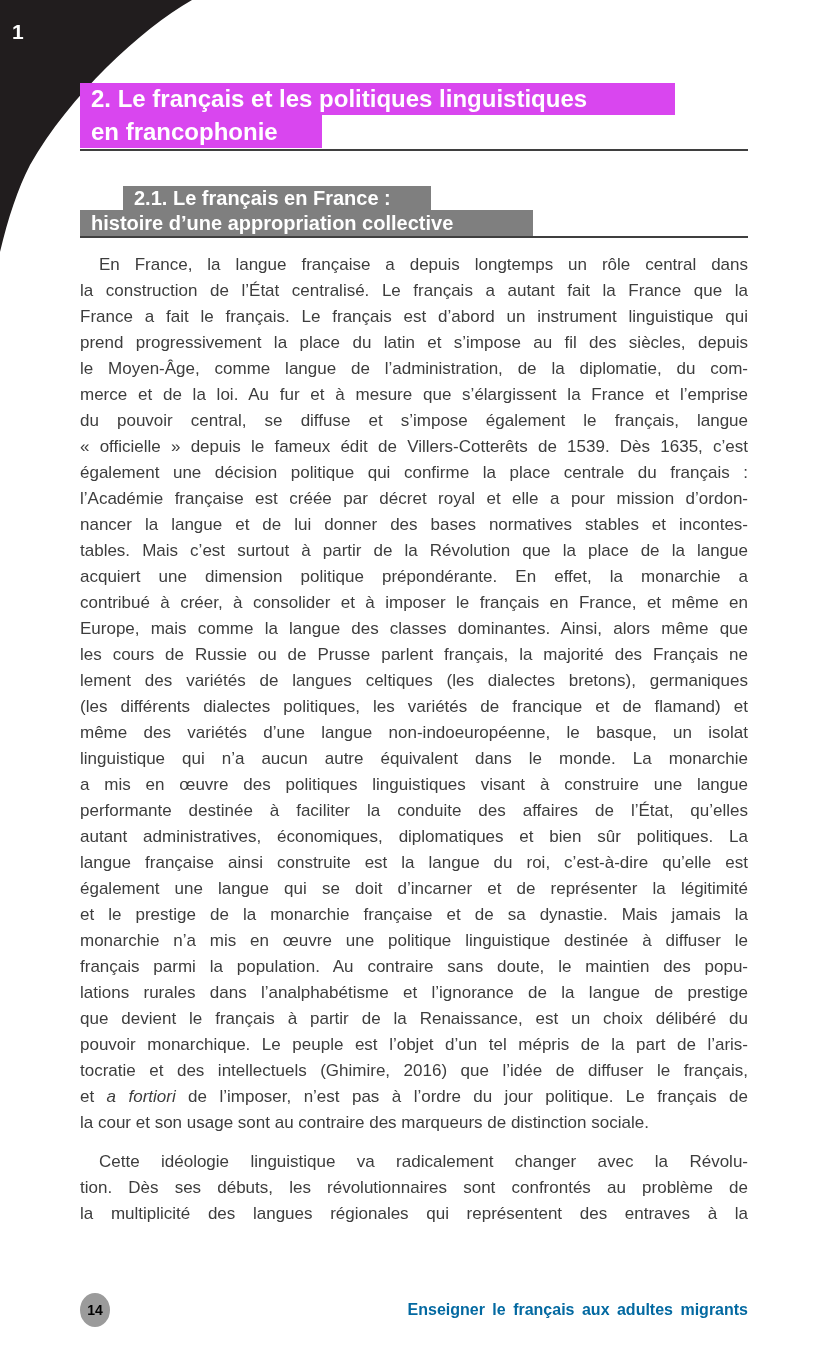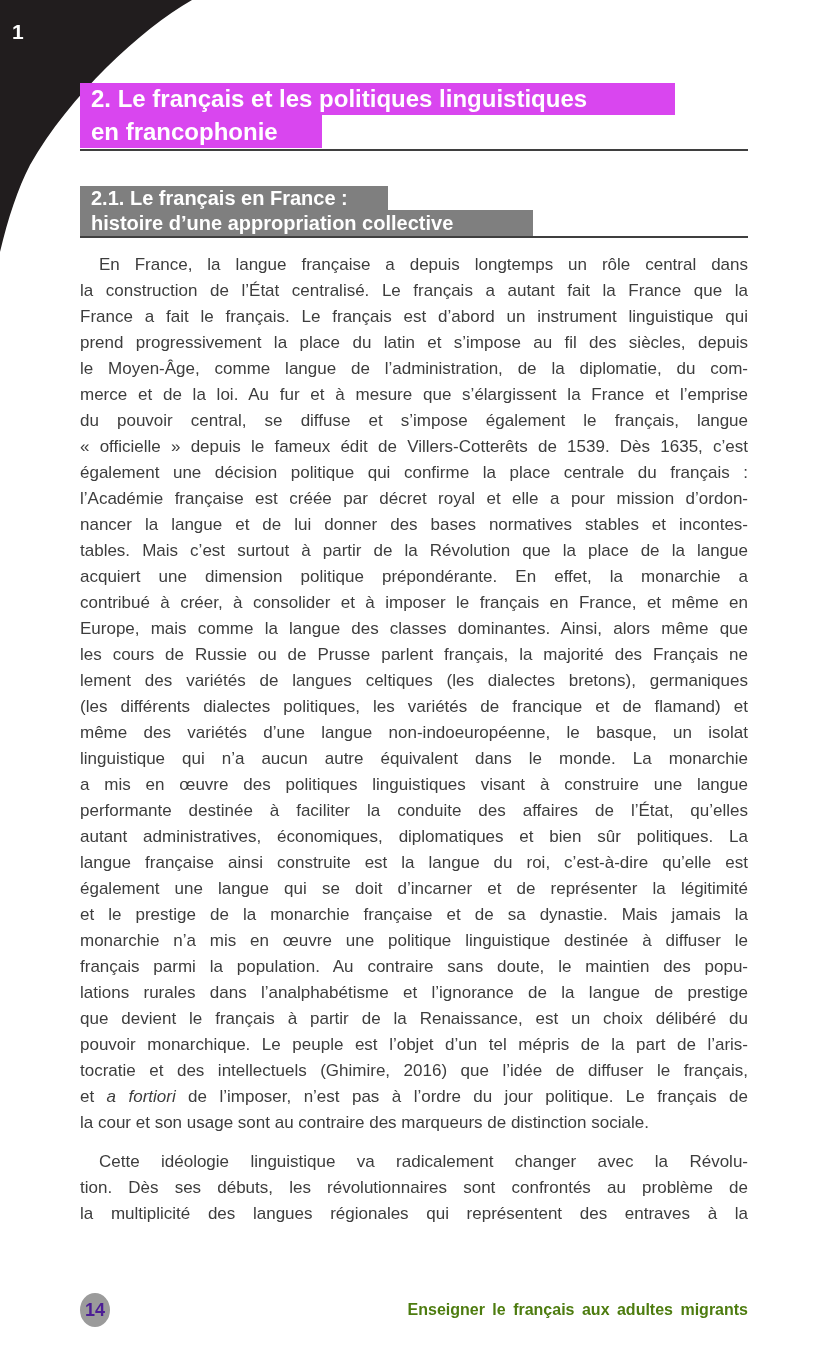--- a/index.html
+++ b/index.html
@@ -20,42 +20,42 @@
   .h1-block{position:absolute;left:80px;top:83px;}
   .bar{color:#ffffff;font-weight:bold;box-sizing:border-box;}
   .h1-bar{background:#d946ef;font-size:24px;padding:0 10px 0 11px;display:flex;align-items:center;}
   .h1-bar.l1{width:595px;height:32px;}
   .h1-bar.l2{width:242px;height:33px;}
   .rule{position:absolute;left:80px;width:668px;height:2px;background:#3f3f3f;}
   .rule1{top:149px;}
   .rule2{top:236px;}
   .h2-block{position:absolute;left:80px;top:186px;}
   .h2-bar{background:#7f7f7f;font-size:20px;padding:0 10px 0 11px;display:flex;align-items:center;}
-  .h2-bar.l1{width:308px;height:24px;}
+  .h2-bar.l1{width:308px;height:24px;margin-left:43px;}
   .h2-bar.l2{width:453px;height:26px;}
   
   .body-text{
     position:absolute;left:80px;top:252px;width:668px;
     font-size:17px;line-height:26px;color:#3d3d3d;
   }
   .paragraph{margin:0 0 13px 0;}
   .line{text-align:justify;text-align-last:justify;white-space:normal;}
   .line.no-justify{text-align-last:left;}
   .line.indent{text-indent:19px;}
   .line em{font-style:italic;}
   
   .footer-circle{
     position:absolute;left:80px;top:1293px;width:30px;height:34px;
     background:#9b9b9b;border-radius:50%;
     display:flex;align-items:center;justify-content:center;
-    color:#4c1d95;font-size:18px;font-weight:bold;text-align:right;
+    color:#000000;font-size:14px;font-weight:bold;text-align:right;
   }
   .footer-title{
     position:absolute;right:78px;top:1301px;
-    font-size:16px;font-weight:bold;color:#4d7c0f;
+    font-size:16px;font-weight:bold;color:#0369a1;
     word-spacing:3px;text-align:center;
   }
 </style>
 </head>
 <body>
 
 <div class="page">
 
   <div class="corner">
     <svg width="200" height="260" viewBox="0 0 200 260">

